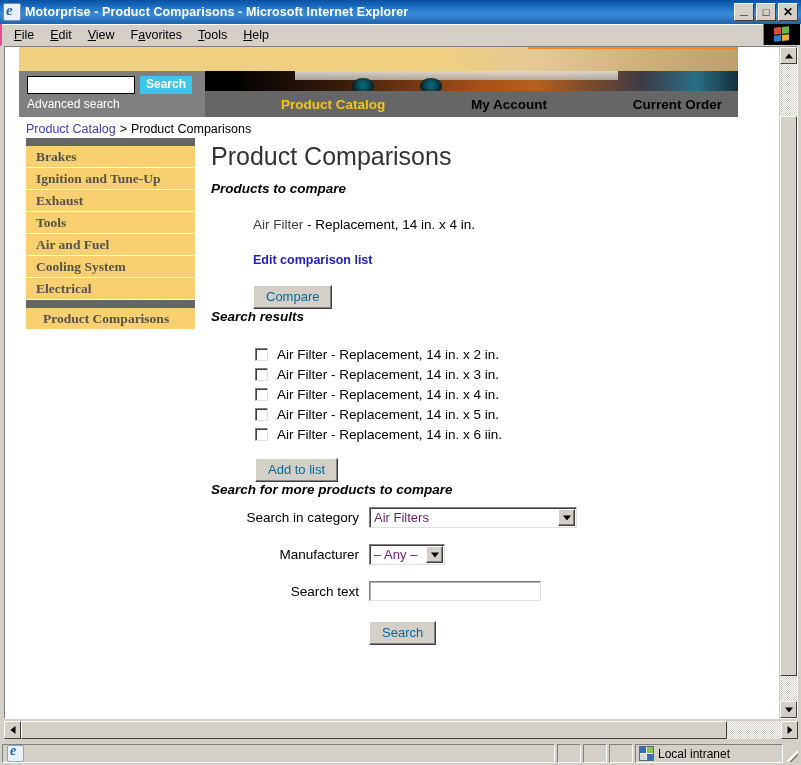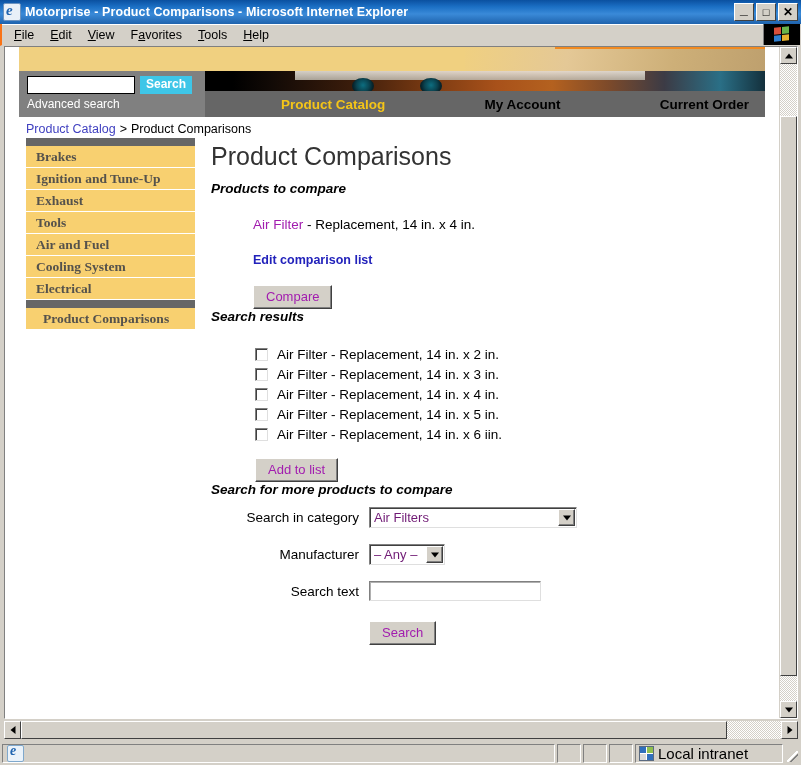--- a/index.html
+++ b/index.html
@@ -92,21 +92,21 @@
 
   
   .menubar {
     height: 22px;
     background: #d4d0c8;
     display: flex;
     align-items: center;
     border-bottom: 1px solid #d4d0c8;
     flex: 0 0 auto;
     box-sizing: border-box;
-    border-left: 2px solid #f97316;
+    border-left: 2px solid #ec4899;
   }
   .menubar-left {
     display: flex;
     align-items: center;
     padding-left: 4px;
     flex: 1 1 auto;
     border-top: 1px solid #ffffff;
     height: 100%;
     box-sizing: border-box;
   }
@@ -161,20 +161,21 @@
     top: 0px;
     right: 3px;
     bottom: 24px;
     border-top: 1px solid #808080;
     border-left: 1px solid #808080;
     border-right: 1px solid #ffffff;
     border-bottom: 1px solid #ffffff;
     background: #ffffff;
     display: flex;
     box-sizing: border-box;
+    gap: 27px;
   }
   .viewport {
     position: relative;
     flex: 1 1 auto;
     overflow: hidden;
     background: #ffffff;
   }
 
   
   .vscroll {
@@ -270,21 +271,21 @@
     gap: 2px;
   }
   .sbar-pane {
     border-top: 1px solid #808080;
     border-left: 1px solid #808080;
     border-right: 1px solid #ffffff;
     border-bottom: 1px solid #ffffff;
     background: #d4d0c8;
     display: flex;
     align-items: center;
-    font-size: 15px;
+    font-size: 12px;
     color: #000;
     padding: 0 3px;
     box-sizing: border-box;
     overflow: hidden;
     white-space: nowrap;
   }
   .sbar-main { flex: 1 1 auto; }
   .sbar-small { width: 24px; flex: 0 0 auto; }
   .sbar-zone { width: 148px; flex: 0 0 auto; gap: 4px;}
   .ie-mini {
@@ -547,40 +548,40 @@
   h2.section {
     font-size: 13.5px;
     font-weight: bold;
     color: #000;
     margin: 0 0 0 0;
     font-family: "Liberation Sans", sans-serif;
     font-style: italic;
   }
   .cmp-list { margin: 21px 0 0 42px; }
   .cmp-item { font-size: 13.5px; color: #000; }
-  .cmp-item a { color: #a21caf; text-decoration: none; cursor: pointer; }
+  .cmp-item a { color: #404040; text-decoration: none; cursor: pointer; }
   .edit-link {
     display: inline-block;
     margin: 21px 0 0 42px;
     color: #2222bb;
     font-size: 12.5px;
     font-weight: bold;
     text-decoration: none;
     cursor: pointer;
   }
   .btn95 {
     background: #d4d0c8;
     border-top: 1px solid #ffffff;
     border-left: 1px solid #ffffff;
     border-right: 1px solid #404040;
     border-bottom: 1px solid #404040;
     box-shadow: inset -1px -1px 0 #808080;
     font-family: "Liberation Sans", sans-serif;
     font-size: 13px;
-    color: #a21caf;
+    color: #0369a1;
     padding: 3px 12px 4px 12px;
     cursor: pointer;
     box-sizing: border-box;
   }
   .btn-row-compare { margin: 18px 0 0 42px; }
   .results-head { margin-top: 34px; }
   .results { margin: 20px 0 0 44px; }
   .res-row {
     display: flex;
     align-items: center;

